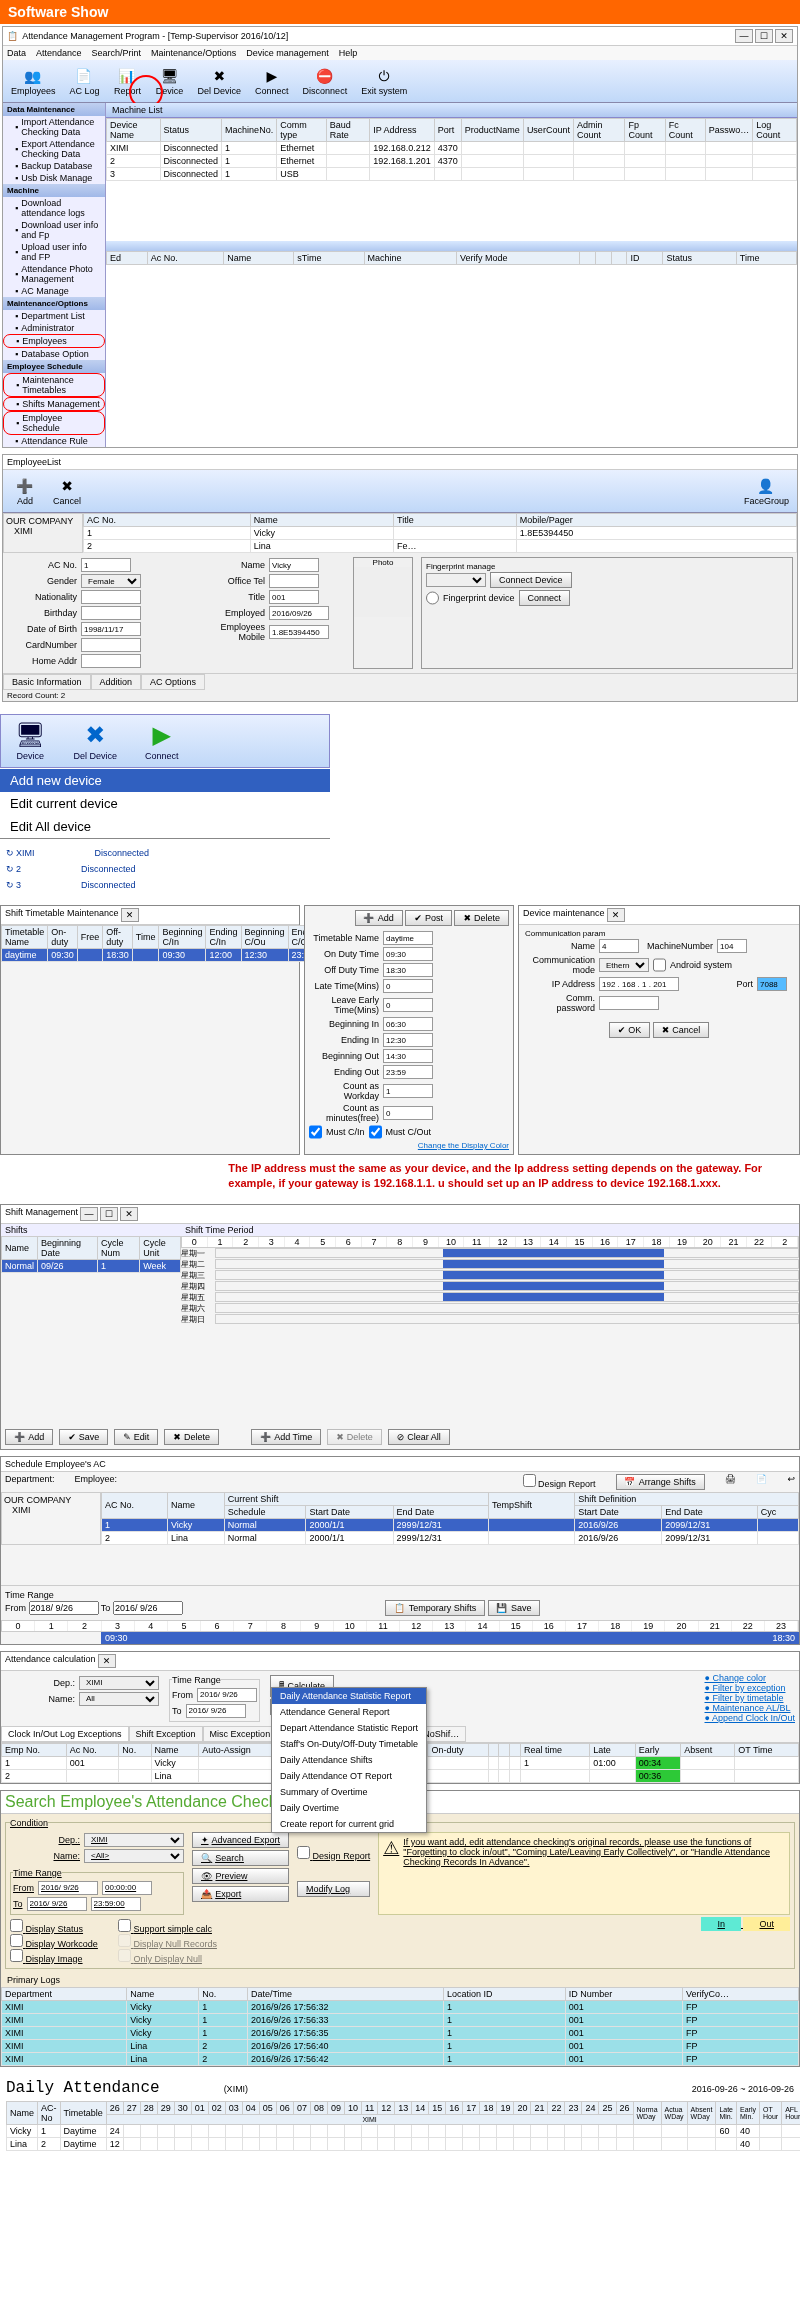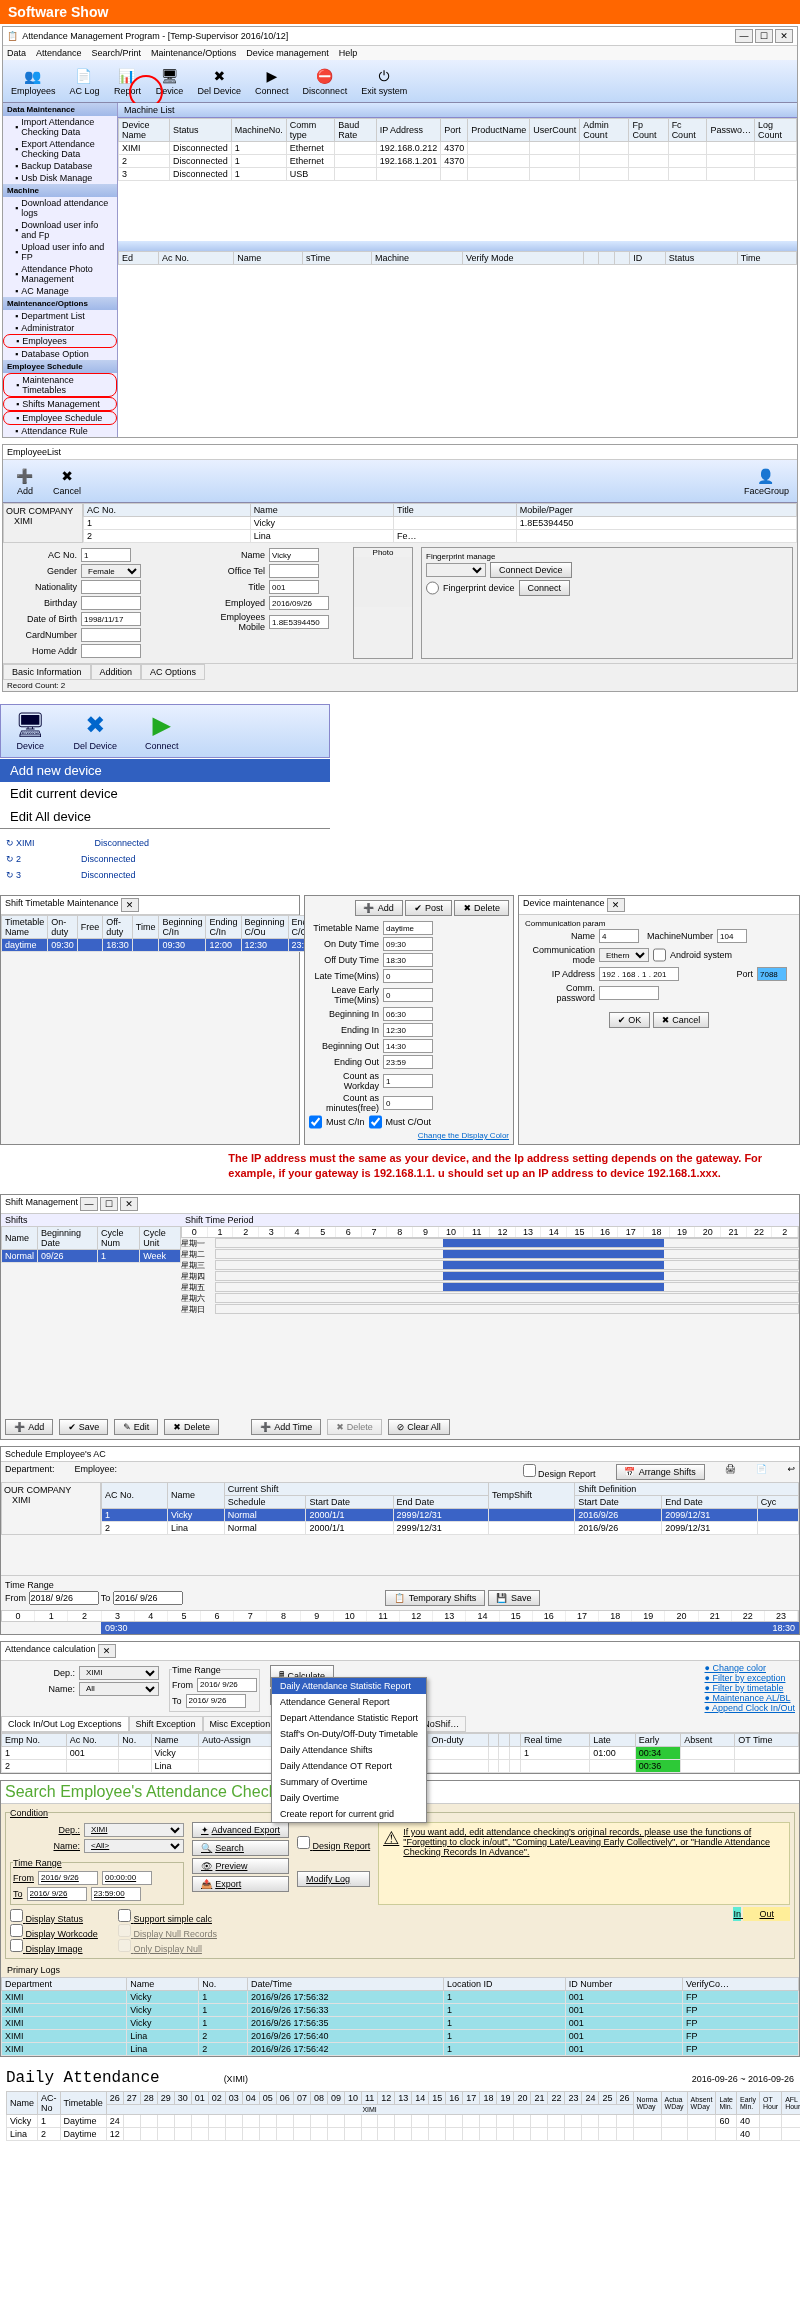--- a/index.html
+++ b/index.html
@@ -9,21 +9,21 @@
 .titlebar { display:flex; align-items:center; background:#fff; border-bottom:1px solid #ccc; padding:2px 4px; font-size:10px; }
 .titlebar .spacer { flex:1; }
 .wbtn { width:18px; height:14px; border:1px solid #999; background:#eee; margin-left:2px; text-align:center; line-height:12px; cursor:pointer; }
 .menubar { display:flex; background:#f8f8f8; padding:2px 4px; gap:10px; font-size:9px; }
 .menubar span { cursor:pointer; }
 .toolbar { display:flex; background:linear-gradient(#e8f0ff,#c0d8f8); padding:4px 2px; gap:2px; border-bottom:1px solid #88a; }
 .tbitem { display:flex; flex-direction:column; align-items:center; padding:2px 6px; cursor:pointer; font-size:8px; text-align:center; min-width:40px;}
 .tbitem .ico { width:20px; height:20px; display:flex; align-items:center; justify-content:center; font-size:14px; }
 .redcircle { border:2px solid red; border-radius:50%; position:absolute; pointer-events:none; }
 .pane { display:flex; min-height:150px; }
-.sidebar { width:115px; background:#eef; border-right:1px solid #99c; font-size:8px; }
+.sidebar { width:103px; background:#eef; border-right:1px solid #99c; font-size:8px; }
 .sidecat { background:linear-gradient(#c0d0f0,#a0b8e8); padding:2px 4px; font-weight:bold; font-size:8px;}
 .sideitem { padding:1px 4px 1px 12px; cursor:pointer; display:flex; align-items:center; gap:3px;}
 .sideitem.marked { border:1px solid red; border-radius:8px; }
 .mainarea { flex:1; background:#fff; position:relative; overflow:hidden;}
 .tabhdr { background:linear-gradient(#d8e8ff,#b0c8f0); padding:2px 6px; font-size:9px; border-bottom:1px solid #88c;}
 table.grid { border-collapse:collapse; width:100%; font-size:8px; background:#fff;}
 table.grid th { background:#e8f0f8; border:1px solid #ccc; padding:1px 3px; font-weight:normal; text-align:left;}
 table.grid td { border:1px solid #e0e0e0; padding:1px 3px; }
 .section { margin-top:6px; }
 .bigbuttons { display:flex; background:linear-gradient(#e8f0ff,#c0d8f8); border:1px solid #88c; }
@@ -933,21 +933,21 @@
         <label><input type="checkbox" style=""> <span>Display Status</span></label><br>
         <label><input type="checkbox" style=""> <span>Display Workcode</span></label><br>
         <label><input type="checkbox" style=""> <span>Display Image</span></label>
       </div>
       <div>
         <label><input type="checkbox" style=""> <span>Support simple calc</span></label><br>
         <label style="opacity:.5;"><input type="checkbox" disabled="" style=""> <span>Display Null Records</span></label><br>
         <label style="opacity:.5;"><input type="checkbox" disabled="" style=""> <span>Only Display Null</span></label>
       </div>
       <div style="margin-left:auto;">
-        <span style="background:#5eead4;padding:2px 0;">In</span>
+        <span style="background:#5eead4;padding:2px 16px;">In</span>
         <span style="background:#fe9;padding:2px 16px;">Out</span>
       </div>
     </div>
   </fieldset>
   <div style="padding:2px 6px;">Primary Logs</div>
   <table class="grid" style="background:#fff;">
       <thead id="srhead">
         <tr>
           <th>Department</th>
           <th>Name</th>

